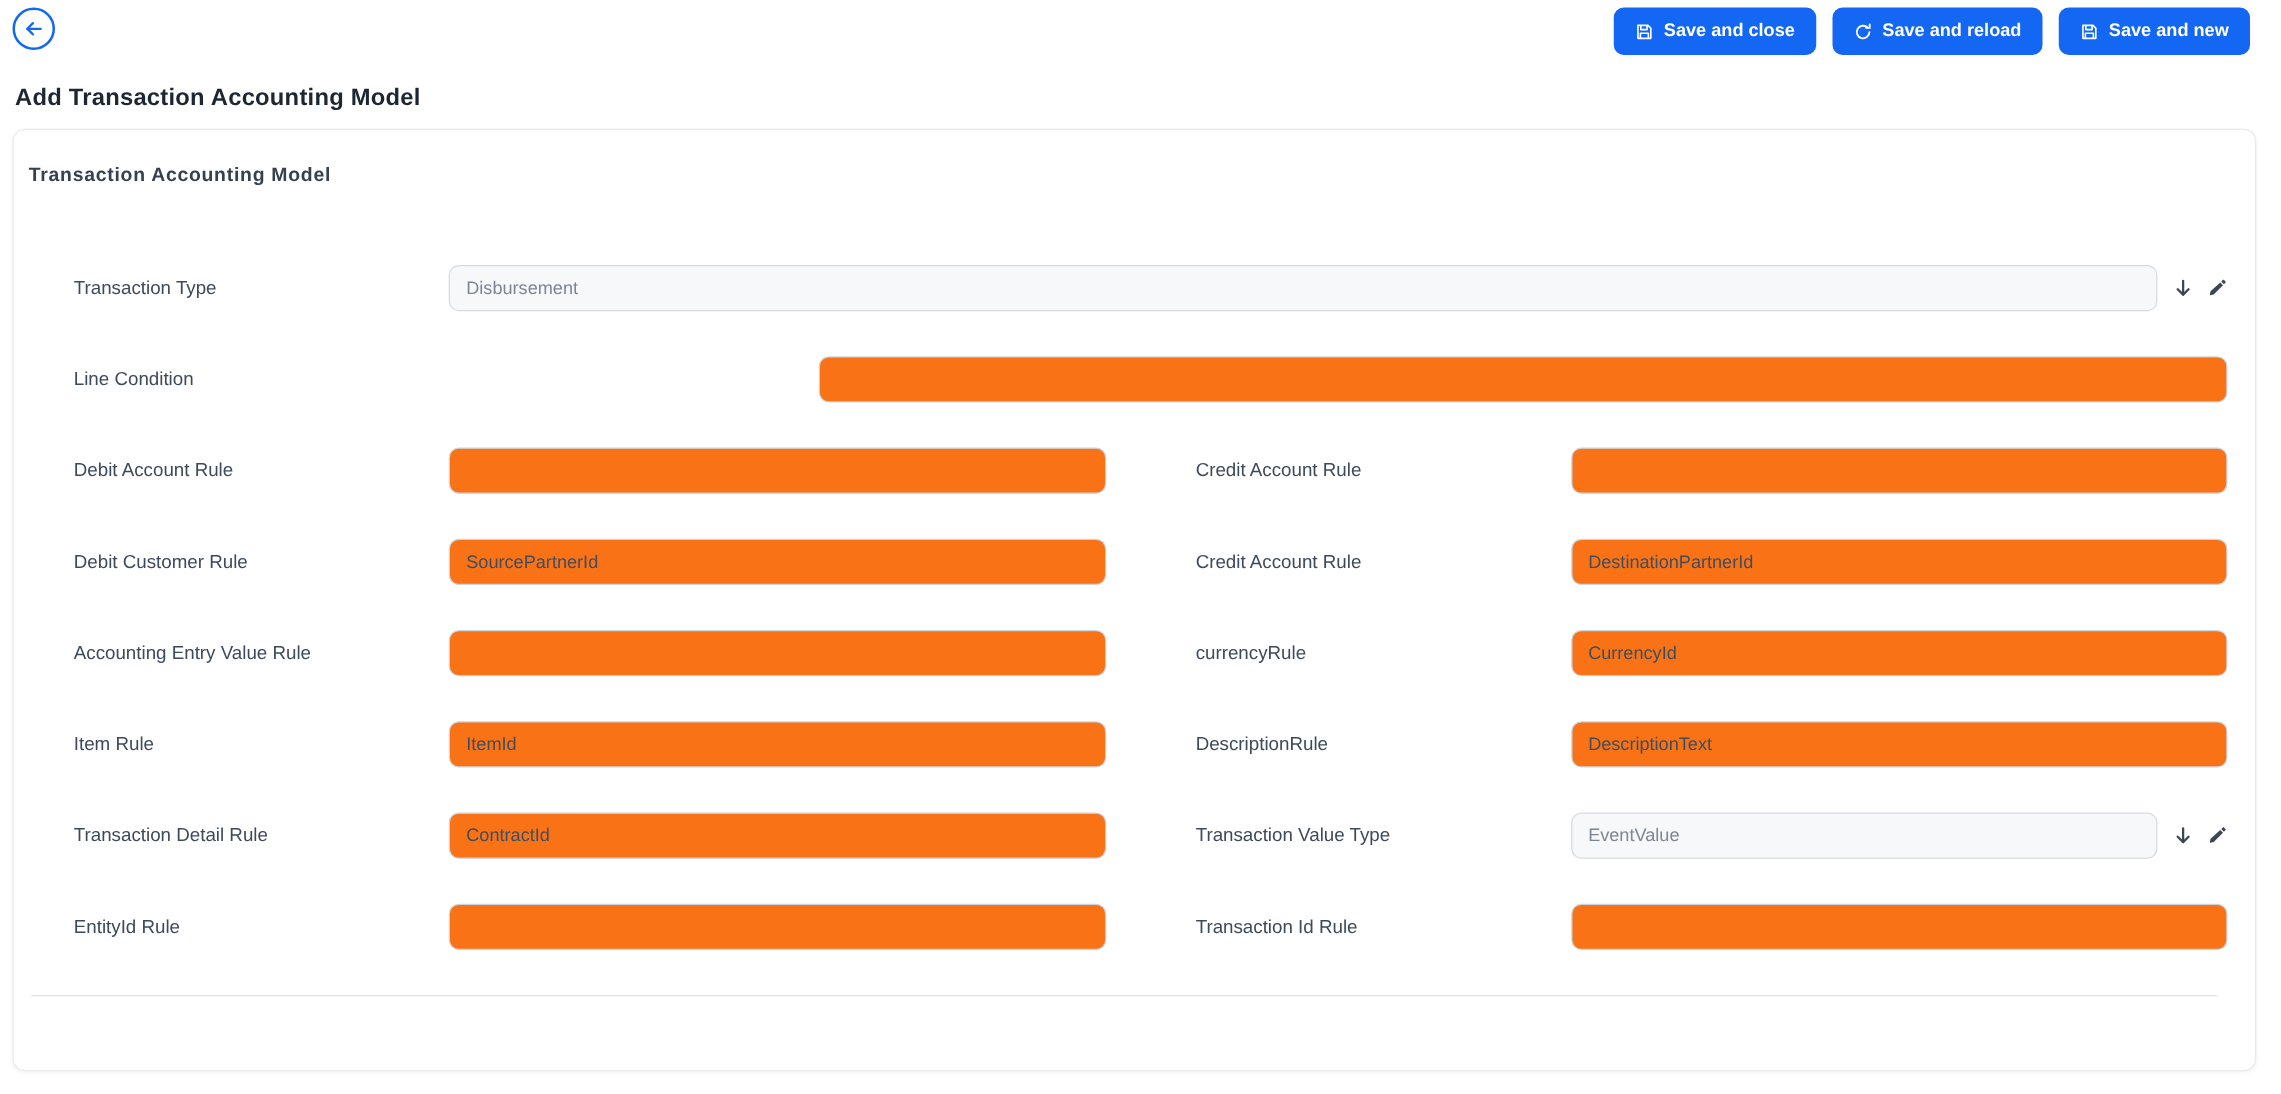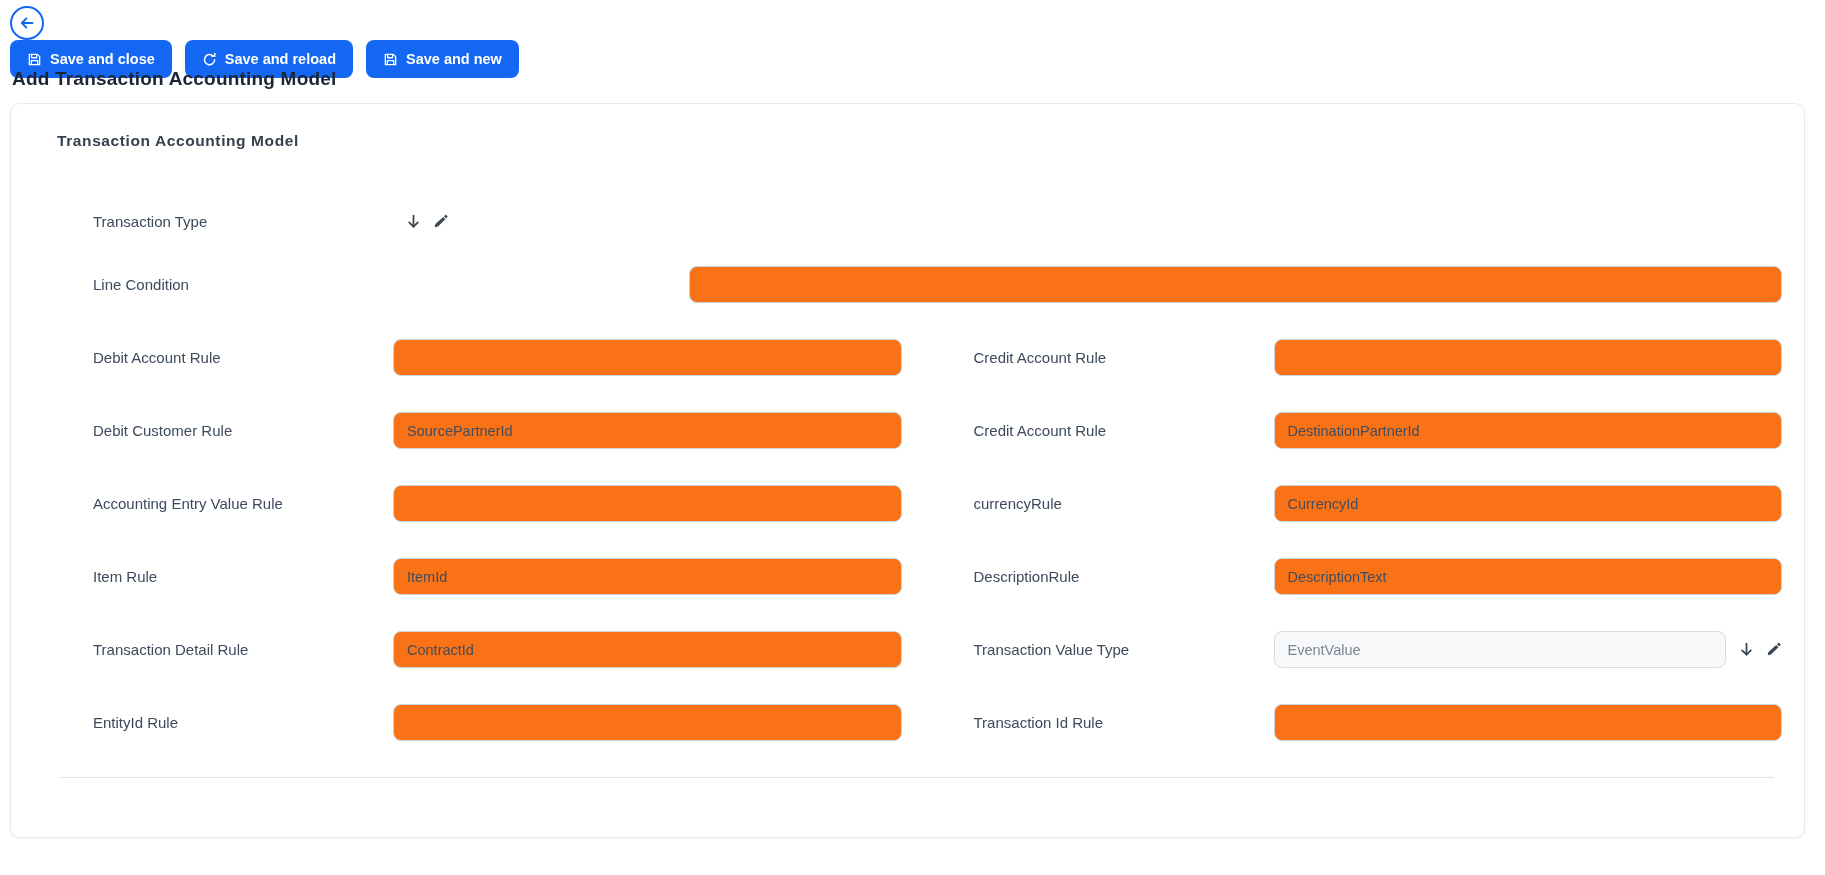--- a/index.html
+++ b/index.html
@@ -7,21 +7,21 @@
     width: 1825px; height: 875px;
     background: #ffffff;
     font-family: "Liberation Sans", sans-serif;
     color: #3d4a5c;
     overflow: hidden;
   }
 
   
   .topbar {
     display: flex; align-items: flex-start; justify-content: space-between;
-    padding: 6px 25px 0 10px; height: 48px; flex-direction: column;
+    padding: 6px 25px 0 10px; height: 48px;
   }
   .back-btn {
     width: 34px; height: 34px; border-radius: 50%;
     border: 2px solid #1467f2; background: #fff;
     display: flex; align-items: center; justify-content: center;
     cursor: pointer; flex: 0 0 auto;
   }
   .actions { display: flex; gap: 13px; }
   .btn-primary {
     display: flex; align-items: center; gap: 8px;
@@ -40,21 +40,21 @@
     letter-spacing: 0.2px;
   }
 
   
   .card {
     margin: 13px 20px 0 10px;
     background: #fff;
     border: 1px solid #e8eaee;
     border-radius: 10px;
     box-shadow: 0 1px 3px rgba(20,30,50,0.05);
-    padding: 28px 22px 0 46px;
+    padding: 28px 22px 0 12px;
   }
   .section-title {
     font-size: 15.5px; font-weight: 700; color: #36414f;
     letter-spacing: 0.6px;
     margin-bottom: 62px;
   }
 
   
   .form-row {
     display: flex; gap: 36px; margin-bottom: 36px;
@@ -141,20 +141,21 @@
 
 <h1 class="page-title">Add Transaction Accounting Model</h1>
 
 <div class="card">
   <div class="section-title">Transaction Accounting Model</div>
 
   <div class="form-row">
     <div class="cell">
       <label class="lbl">Transaction Type</label>
       <div class="field-area">
+        <input class="inp ro" readonly="" value="Disbursement" style="">
         <span class="icon-btn">
           <svg width="17" height="17" viewBox="0 0 16 16" fill="none" stroke="#3d4754" stroke-width="1.7" stroke-linecap="round" stroke-linejoin="round">
               <path d="M8 2.6v10.2"></path>
               <path d="M3.9 8.8 8 12.9l4.1-4.1"></path>
             </svg>
         </span>
         <span class="icon-btn">
           <svg width="15" height="15" viewBox="0 0 16 16" fill="#3d4754">
               <path d="M12.9 1.2c.4-.4 1-.4 1.4 0l.9.9c.4.4.4 1 0 1.4l-1.2 1.2-2.3-2.3 1.2-1.2zM10.9 3.2l2.3 2.3-7.9 7.9-3 .7a.35.35 0 0 1-.4-.4l.7-3 8.3-7.5z"></path>
             </svg>

